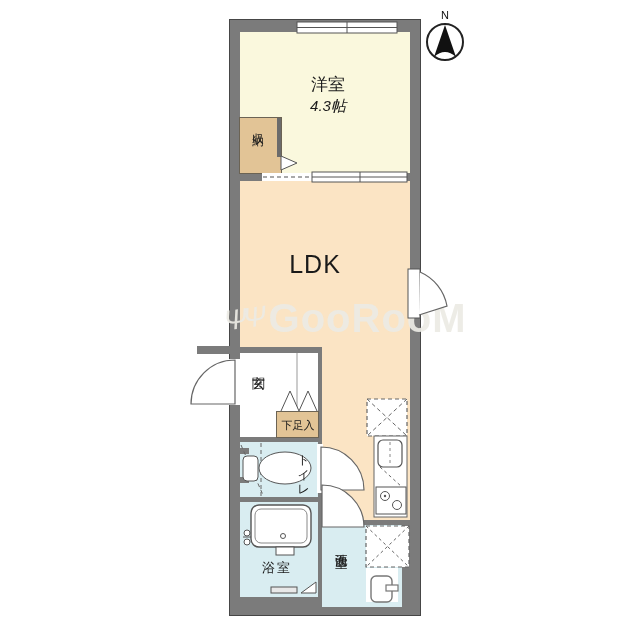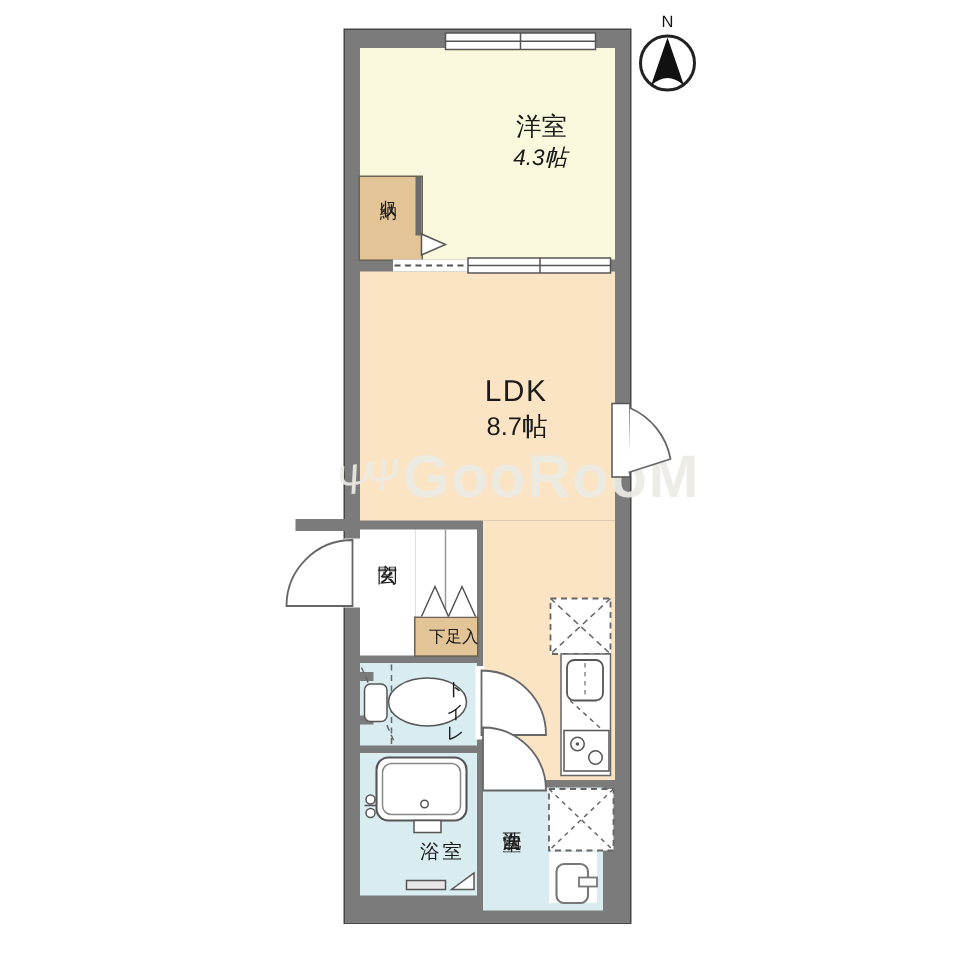--- a/index.html
+++ b/index.html
@@ -9,25 +9,25 @@
   .plan-walls{left:230px;top:20px;width:190px;height:595px;background:var(--wall,#7b7b7b);
               outline:1px solid #464646;}
   .stub{background:var(--wall,#7b7b7b);}
   .room{position:absolute;}
   .c-western{background:var(--western-room,#faf8dd);}
   .c-ldk{background:var(--ldk,#fbe4c4);}
   .c-tan{background:var(--storage,#e2c496);outline:1px solid #6b6354;}
   .c-wet{background:var(--wet-area,#d9edf1);}
   .c-white{background:#ffffff;}
   .lbl{position:absolute;color:#1a1a1a;line-height:1.3;}
-  .center{text-align:right;}
+  .center{text-align:center;}
   .vert{writing-mode:vertical-rl;text-orientation:upright;letter-spacing:2px;}
   .room-title{font-size:17px;}
   .room-size{font-size:15px;font-style:italic;}
-  .ldk-title{font-size:20px;letter-spacing:1px;}
+  .ldk-title{font-size:25px;letter-spacing:1px;}
   .ldk-size{font-size:17px;}
   .watermark{left:224px;top:296px;display:flex;align-items:center;
              color:rgba(236,234,228,0.92);pointer-events:none;}
   .wm-logo{font-size:28px;font-style:italic;letter-spacing:-4px;margin-right:6px;
            transform:rotate(-8deg);}
   .wm-text{font-size:40px;font-weight:bold;letter-spacing:1px;}
   .compass-n{left:436px;top:8px;width:18px;text-align:center;font-size:11px;color:#111;}
   svg{position:absolute;left:0;top:0;}
 </style>
 </head>
@@ -156,21 +156,20 @@
 
   <div class="lbl center" style="left:278px;top:74px;width:100px;">
     <div class="room-title">洋室</div>
     <div class="room-size">4.3帖</div>
   </div>
 
   <div class="lbl vert" style="left:250px;top:124px;font-size:11.5px;">収納</div>
 
   <div class="lbl center" style="left:265px;top:248px;width:100px;">
     <div class="ldk-title">LDK</div>
-    <div class="ldk-size">8.7帖</div>
   </div>
 
   <div class="lbl vert" style="left:249px;top:365px;font-size:13px;">玄関</div>
 
   <div class="lbl center" style="left:277px;top:418px;width:42px;font-size:11px;">下足入</div>
 
   <div class="lbl vert" style="left:295px;top:446px;font-size:12px;letter-spacing:1px;">トイレ</div>
 
   <div class="lbl center" style="left:244px;top:560px;width:66px;font-size:13px;letter-spacing:2px;">浴室</div>
 

